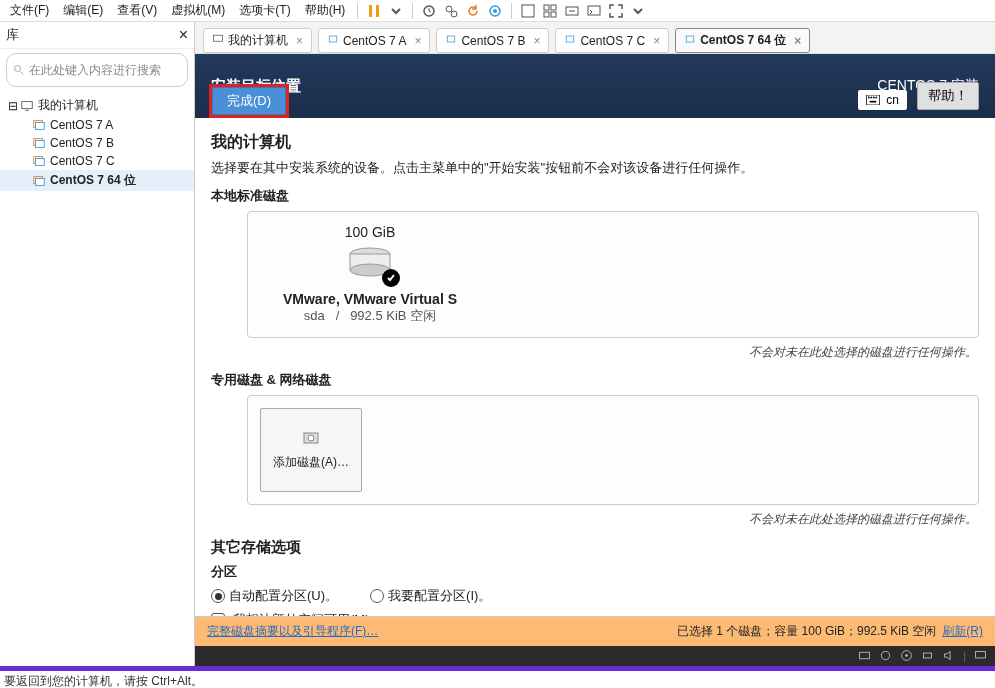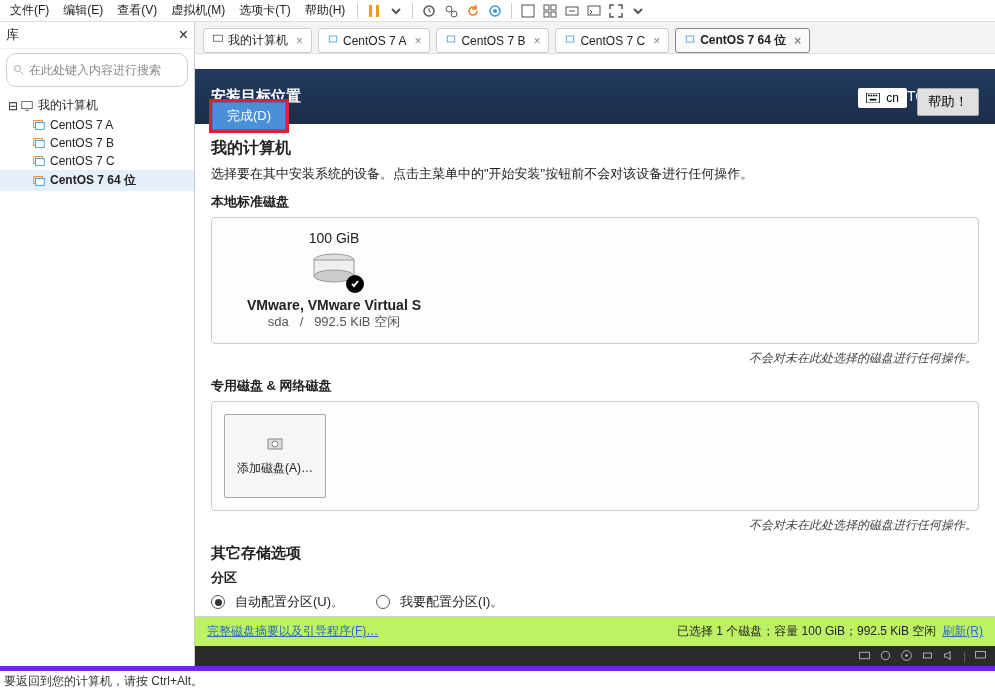--- a/index.html
+++ b/index.html
@@ -45,41 +45,41 @@
 .header-right { margin-left:auto; display:flex; align-items:center; gap:10px;}
 .header-right .install-title { font-size:14px; }
 .lang-box { background:#fff; color:#000; padding:3px 8px; border-radius:2px; display:flex; align-items:center; gap:6px; font-size:12px;}
 .help-btn { background:#e0e0e0; color:#000; border:1px solid #aaa; padding:4px 10px; cursor:pointer; border-radius:2px;}
 
 .installer-body { padding: 14px 16px 4px 16px; overflow:hidden; flex:1; }
 .section-title { font-size: 16px; font-weight: bold; margin-bottom:6px; }
 .section-desc { font-size: 13px; margin-bottom: 10px; }
 .subhead { font-weight: bold; font-size: 13px; margin: 6px 0; }
 
-.disk-panel { border:1px solid #ccc; border-radius:4px; padding:12px; background:#fdfdfd; }
+.disk-panel { border:1px solid #ccc; border-radius:4px; padding:12px; background:#fdfdfd;margin-left:36px; }
 .disk-block { width:220px; text-align:center;}
 .disk-size { font-size:14px; margin-bottom:4px;}
 .disk-iconwrap { position:relative; display:inline-block;}
 .disk-iconwrap .check { position:absolute; right:-6px; bottom:-4px; width:18px; height:18px; background:#000; border-radius:50%; display:flex; align-items:center; justify-content:center;}
 .disk-iconwrap .check svg { width:10px; height:10px; }
 .disk-name { font-weight:bold; font-size:14px; margin-top:8px;}
 .disk-sub { color:#555; font-size:13px; }
 
 .note { text-align:right; font-style:italic; color:#444; font-size:12px; margin:6px 2px 10px 0;}
 
 .add-disk-btn { border:1px solid #aaa; background:#f6f6f6; padding:20px 12px; display:inline-flex; flex-direction:column; align-items:center; gap:4px; cursor:pointer; border-radius:2px;}
 .add-disk-btn .icon svg{width:18px;height:18px;}
 
 .radio-row, .check-row { display:flex; align-items:center; gap:8px; margin:6px 0; font-size:13px; }
-.radio-row .opt { display:flex; align-items:center; gap:10px; margin-right:24px; cursor:pointer;}
+.radio-row .opt { display:flex; align-items:center; gap:4px; margin-right:24px; cursor:pointer;}
 .radio { width:14px; height:14px; border:1px solid #555; border-radius:50%; display:inline-flex; align-items:center; justify-content:center;}
 .radio.checked::after{content:"";width:7px;height:7px;background:#333;border-radius:50%;}
 .checkbox { width:14px; height:14px; border:1px solid #555; border-radius:3px; display:inline-block;}
 
-.footer-bar { border-top:1px solid #ccc; padding:6px 12px; font-size:12px; display:flex; align-items:center; background:#bef264;}
+.footer-bar { border-top:1px solid #ccc; padding:6px 12px; font-size:12px; display:flex; align-items:center; background:#fdba74;}
 .footer-bar a { color:#2a6cc0; text-decoration:underline; cursor:pointer;}
 .footer-right { margin-left:auto; display:flex; align-items:center; gap:6px;}
 .footer-right a { text-decoration:underline;}
 
 .statusbar { height:20px; background:#2b2b2b; color:#ccc; display:flex; align-items:center; padding:0 8px; font-size:11px; gap:8px; justify-content:flex-end;}
 .statusbar .sb-icon svg{width:13px;height:13px;}
 
 .hint-row { font-size:12px; color:#333; padding:2px 4px; background:#fff; border-top:5px solid #6d28d9;}
 
 
@@ -268,31 +268,31 @@
         <span class="tab-icon"><svg viewBox="0 0 16 16">
               <rect x="3" y="4" width="10" height="8" fill="none" stroke="#3498db"></rect>
             </svg></span>
         <span>CentOS 7 64 位</span>
         <span class="tab-close">×</span>
       </div>
     </div>
 
     <div class="content">
 
-      <div class="installer-header" style="height:55px;margin-top:15px;">
+      <div class="installer-header" style="height:64px;">
         <div>
           <div class="installer-title">安装目标位置</div>
           <div class="done-wrap">
             <button class="done-btn">完成(D)</button>
           </div>
         </div>
         <div class="header-right">
           <span class="install-title">CENTOS 7 安装</span>
         </div>
-        <div style="position:absolute; right:16px; bottom:8px; display:flex; gap:10px; align-items:flex-start;">
+        <div style="position:absolute; right:16px; bottom:8px; display:flex; gap:10px; align-items:flex-end;">
           <span class="lang-box">
             <svg width="14" height="10" viewBox="0 0 16 12">
                 <rect x="0" y="0" width="16" height="12" fill="none" stroke="#000"></rect>
                 <rect x="2" y="2" width="2" height="2" fill="#000"></rect>
                 <rect x="5" y="2" width="2" height="2" fill="#000"></rect>
                 <rect x="8" y="2" width="2" height="2" fill="#000"></rect>
                 <rect x="11" y="2" width="2" height="2" fill="#000"></rect>
                 <rect x="4" y="7" width="8" height="2" fill="#000"></rect>
               </svg>
             <span>cn</span>

